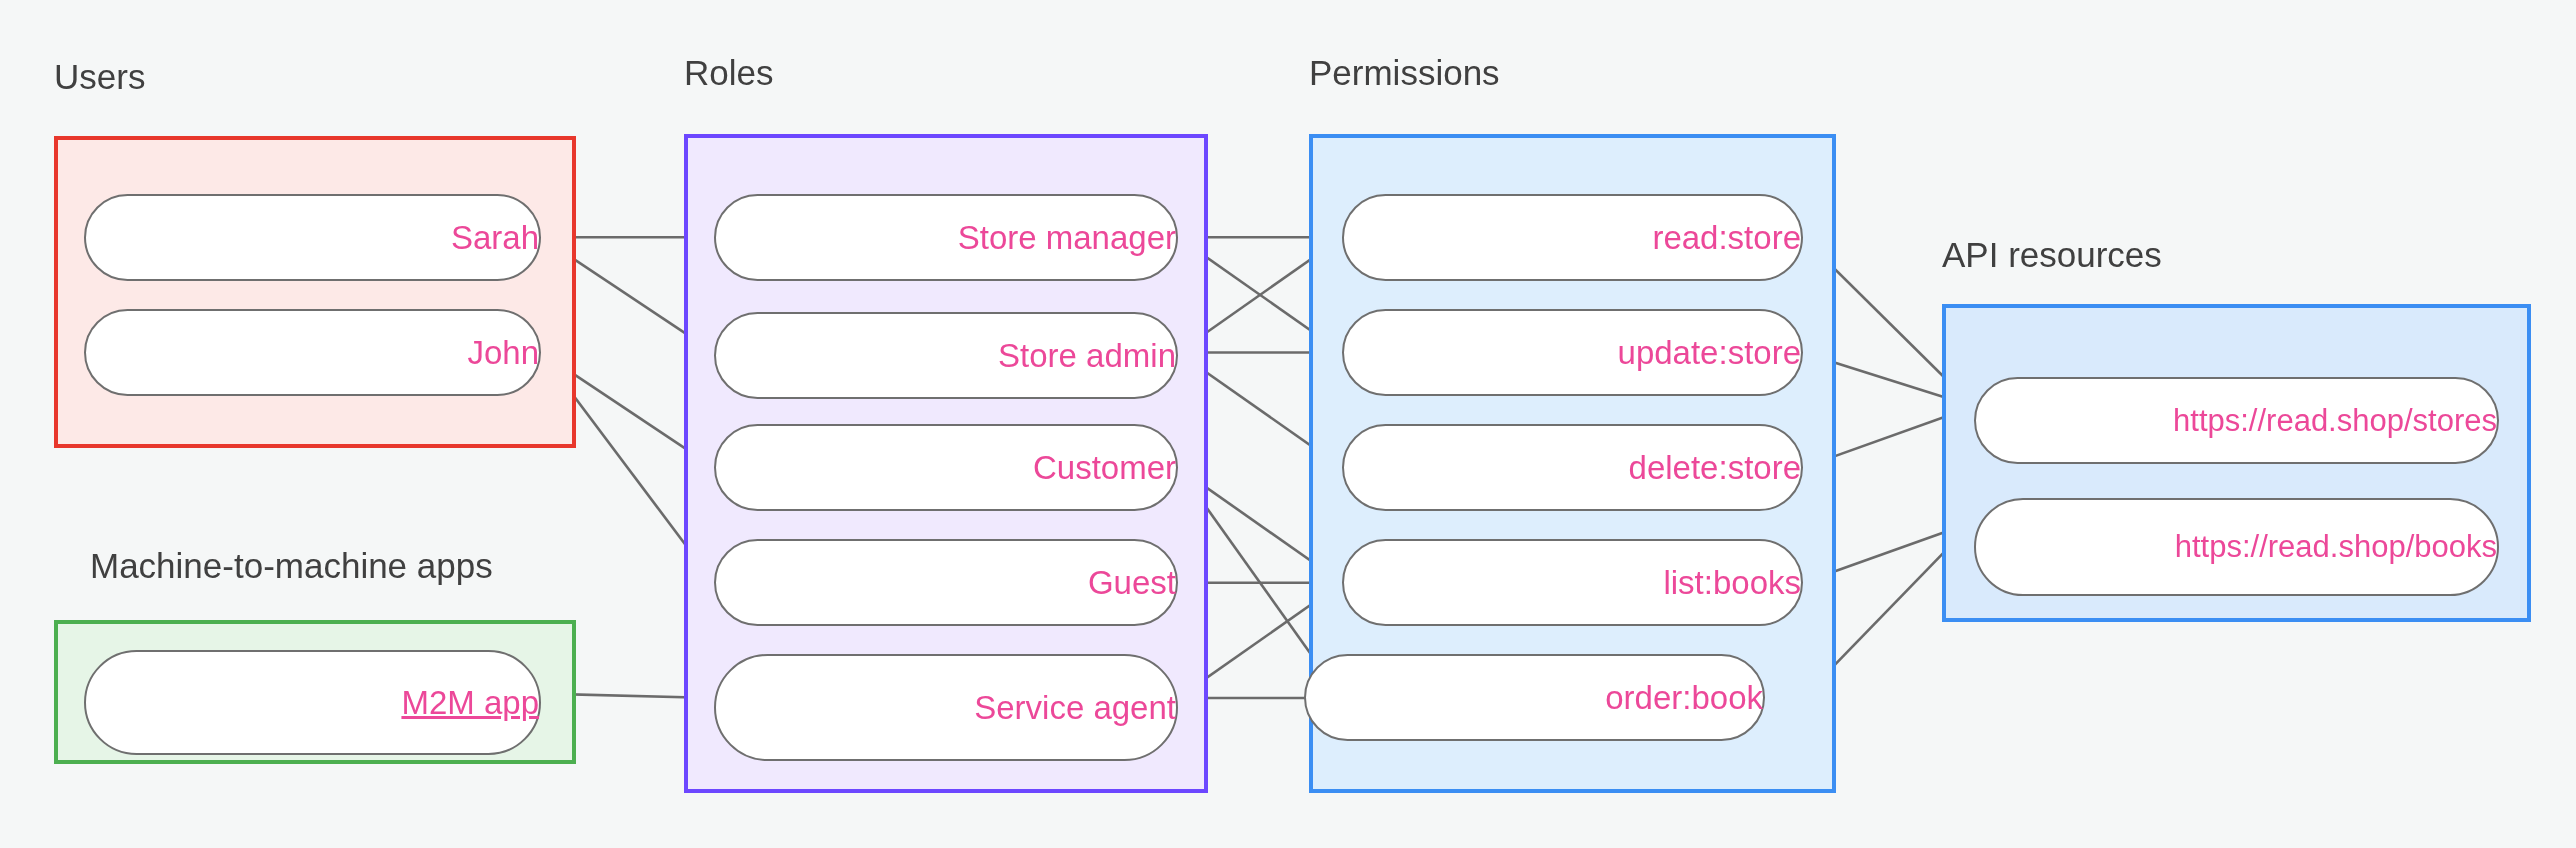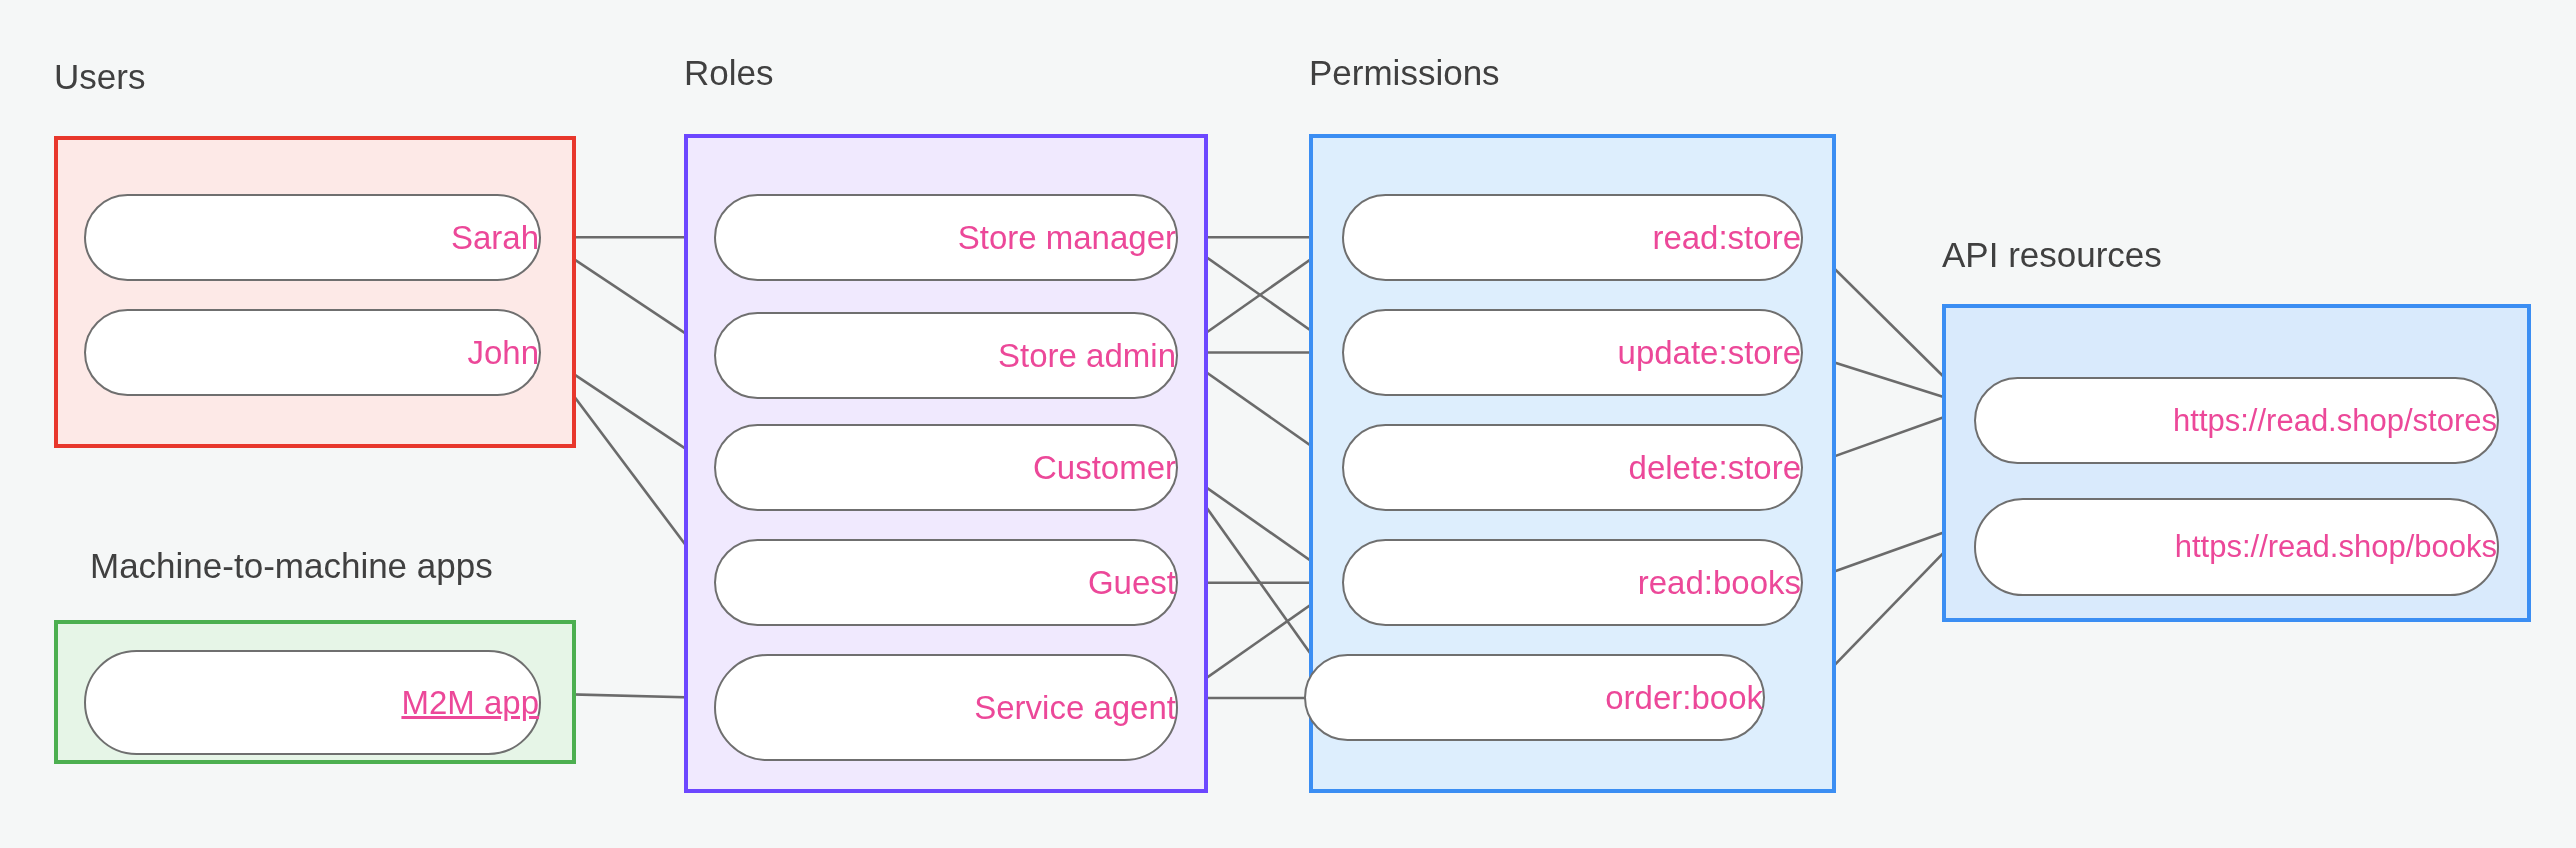--- a/index.html
+++ b/index.html
@@ -130,21 +130,21 @@
       <div class="node-pill" style="left: 1342px; top: 194px; width: 461px; height: 87px; border-color: rgb(111, 111, 111); background: rgb(255, 255, 255);">
         <span>read:store</span>
       </div>
       <div class="node-pill" style="left: 1342px; top: 309px; width: 461px; height: 87px; border-color: rgb(111, 111, 111); background: rgb(255, 255, 255);">
         <span>update:store</span>
       </div>
       <div class="node-pill" style="left: 1342px; top: 424px; width: 461px; height: 87px; border-color: rgb(111, 111, 111); background: rgb(255, 255, 255);">
         <span>delete:store</span>
       </div>
       <div class="node-pill" style="left: 1342px; top: 539px; width: 461px; height: 87px; border-color: rgb(111, 111, 111); background: rgb(255, 255, 255);">
-        <span>read:books</span>
+        <span>list:books</span>
       </div>
       <div class="node-pill" style="left: 1304px; top: 654px; width: 461px; height: 87px; border-color: rgb(111, 111, 111); background: rgb(255, 255, 255);">
         <span>order:book</span>
       </div>
       <div class="node-pill small-text" style="left: 1974px; top: 363px; width: 525px; height: 87px; border-color: rgb(111, 111, 111); background: rgb(255, 255, 255); margin-top: 14px;">
         <span>https://read.shop/stores</span>
       </div>
       <div class="node-pill small-text" style="left: 1974px; top: 498px; width: 525px; height: 98px; border-color: rgb(111, 111, 111); background: rgb(255, 255, 255);">
         <span>https://read.shop/books</span>
       </div>

